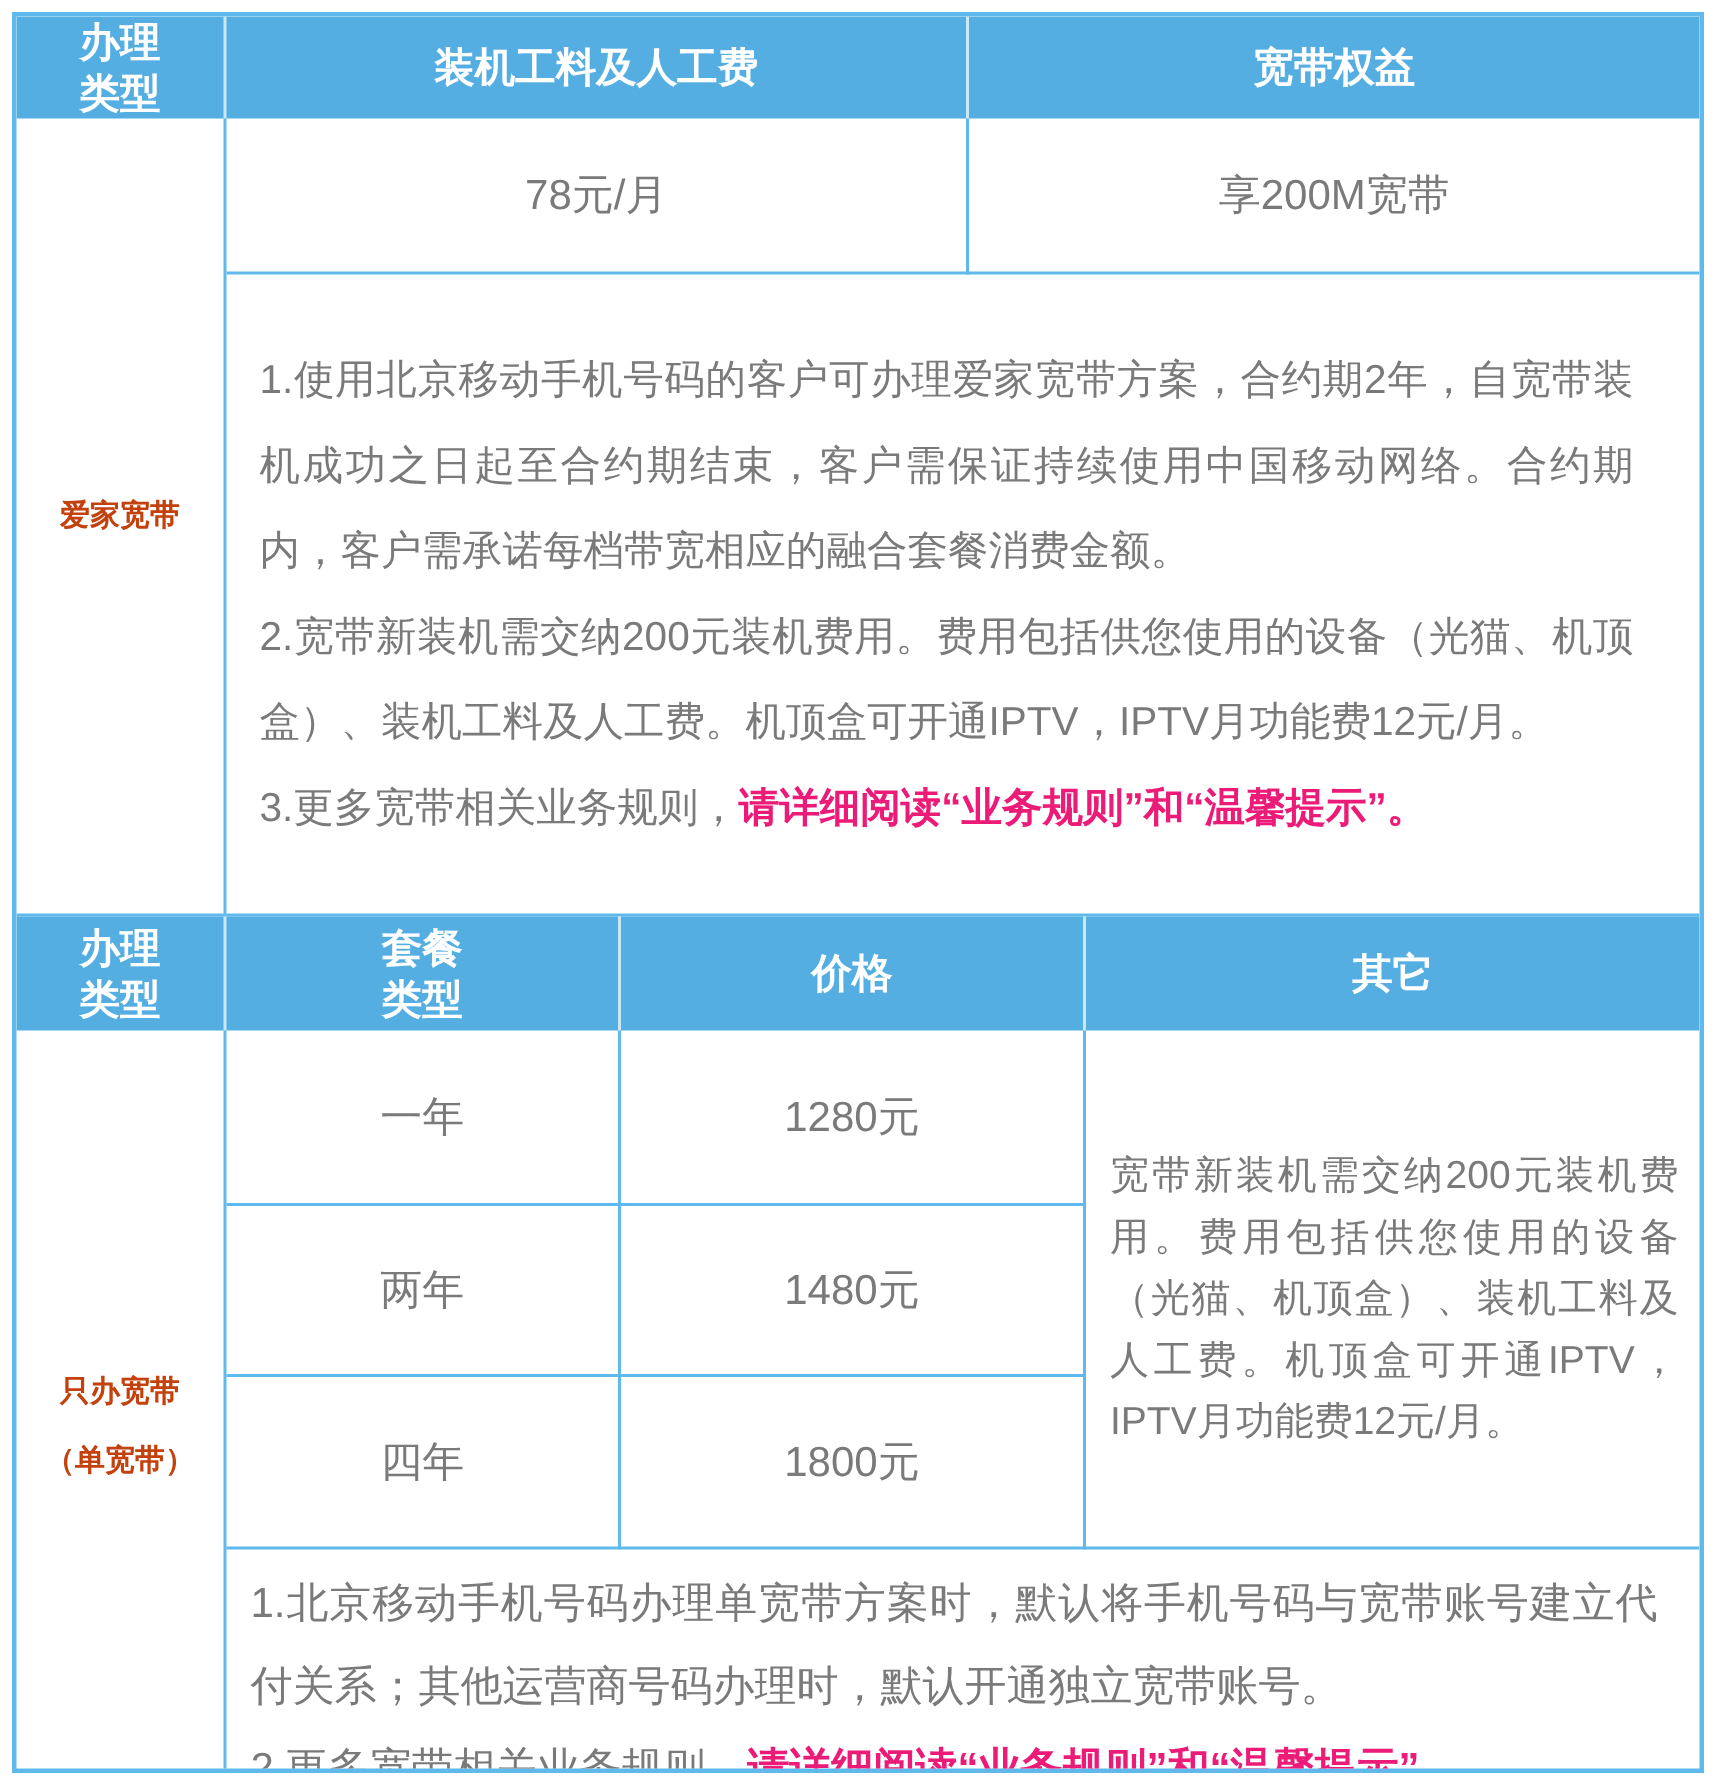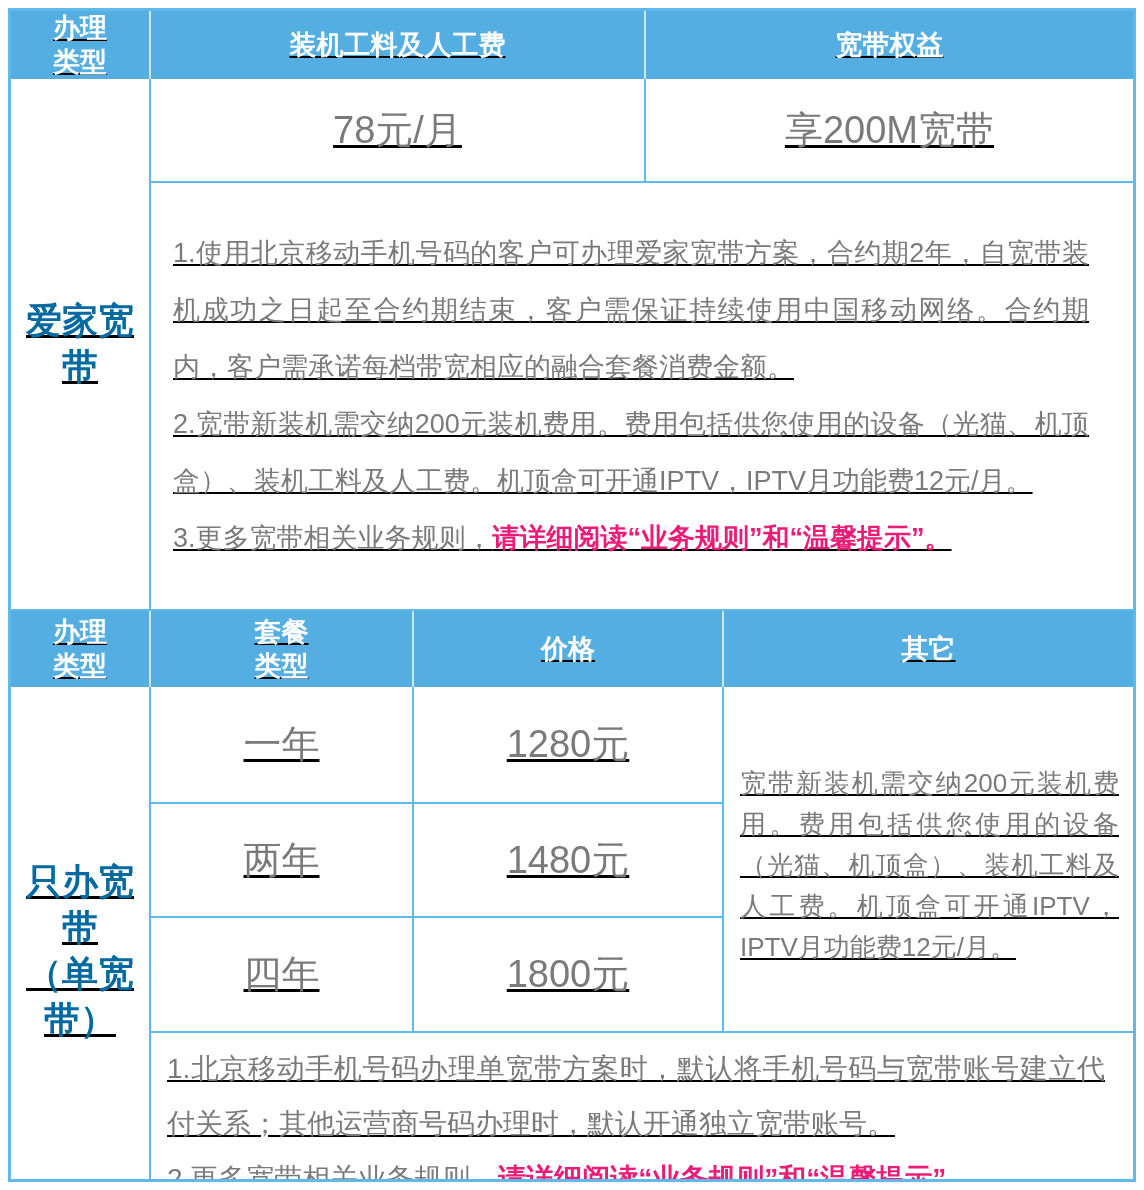--- a/index.html
+++ b/index.html
@@ -6,46 +6,46 @@
     --header-bg:#55AEE2;
     --border:#5FB9EC;
     --text-gray:#7A7A7A;
     --accent-red:#EC1B77;
     --header-text:#FFFFFF;
   }
   *{margin:0;padding:0;box-sizing:border-box;}
   html,body{background:#fff;}
   body{font-family:"Liberation Sans","DejaVu Sans",sans-serif;}
   .page{width:1144px;height:1190px;background:#fff;padding:8px;}
-  .frame{width:100%;height:100%;border:3px solid var(--border);overflow:hidden;text-decoration:underline;}
+  .frame{width:100%;height:100%;border:3px solid var(--border);overflow:hidden;}
   table{border-collapse:separate;border-spacing:0;table-layout:fixed;width:1122px;}
   th,td{vertical-align:middle;overflow:hidden;}
   
   th{
     background:var(--header-bg);
     color:var(--header-text);
     font-weight:bold;
     font-size:27px;
     line-height:34px;
     text-align:center;
     white-space:pre-line;
     border-right:2px solid rgba(255,255,255,.7);
   }
   th.last{border-right:none;}
   
   td{
     color:var(--text-gray);
-    font-size:38px;
+    font-size:28px;
     text-align:center;
     border-right:2px solid var(--border);
     border-bottom:2px solid var(--border);
   }
   td.last{border-right:none;}
   td.no-bb{border-bottom:none;}
-  td.category{font-weight:bold;font-size:36px;white-space:pre-line;line-height:46px;color:#0369a1;}
+  td.category{font-weight:bold;font-size:20px;white-space:pre-line;line-height:46px;color:#c2410c;}
   tr.h-header1{height:66px;}
   tr.h-benefit{height:104px;}
   tr.h-notes1{height:428px;}
   tr.h-header2{height:76px;}
   tr.h-term1{height:117px;}
   tr.h-term2{height:114px;}
   tr.h-term3{height:115px;}
   tr.h-notes2{height:148px;}
   td.notes{
     text-align:justify;

